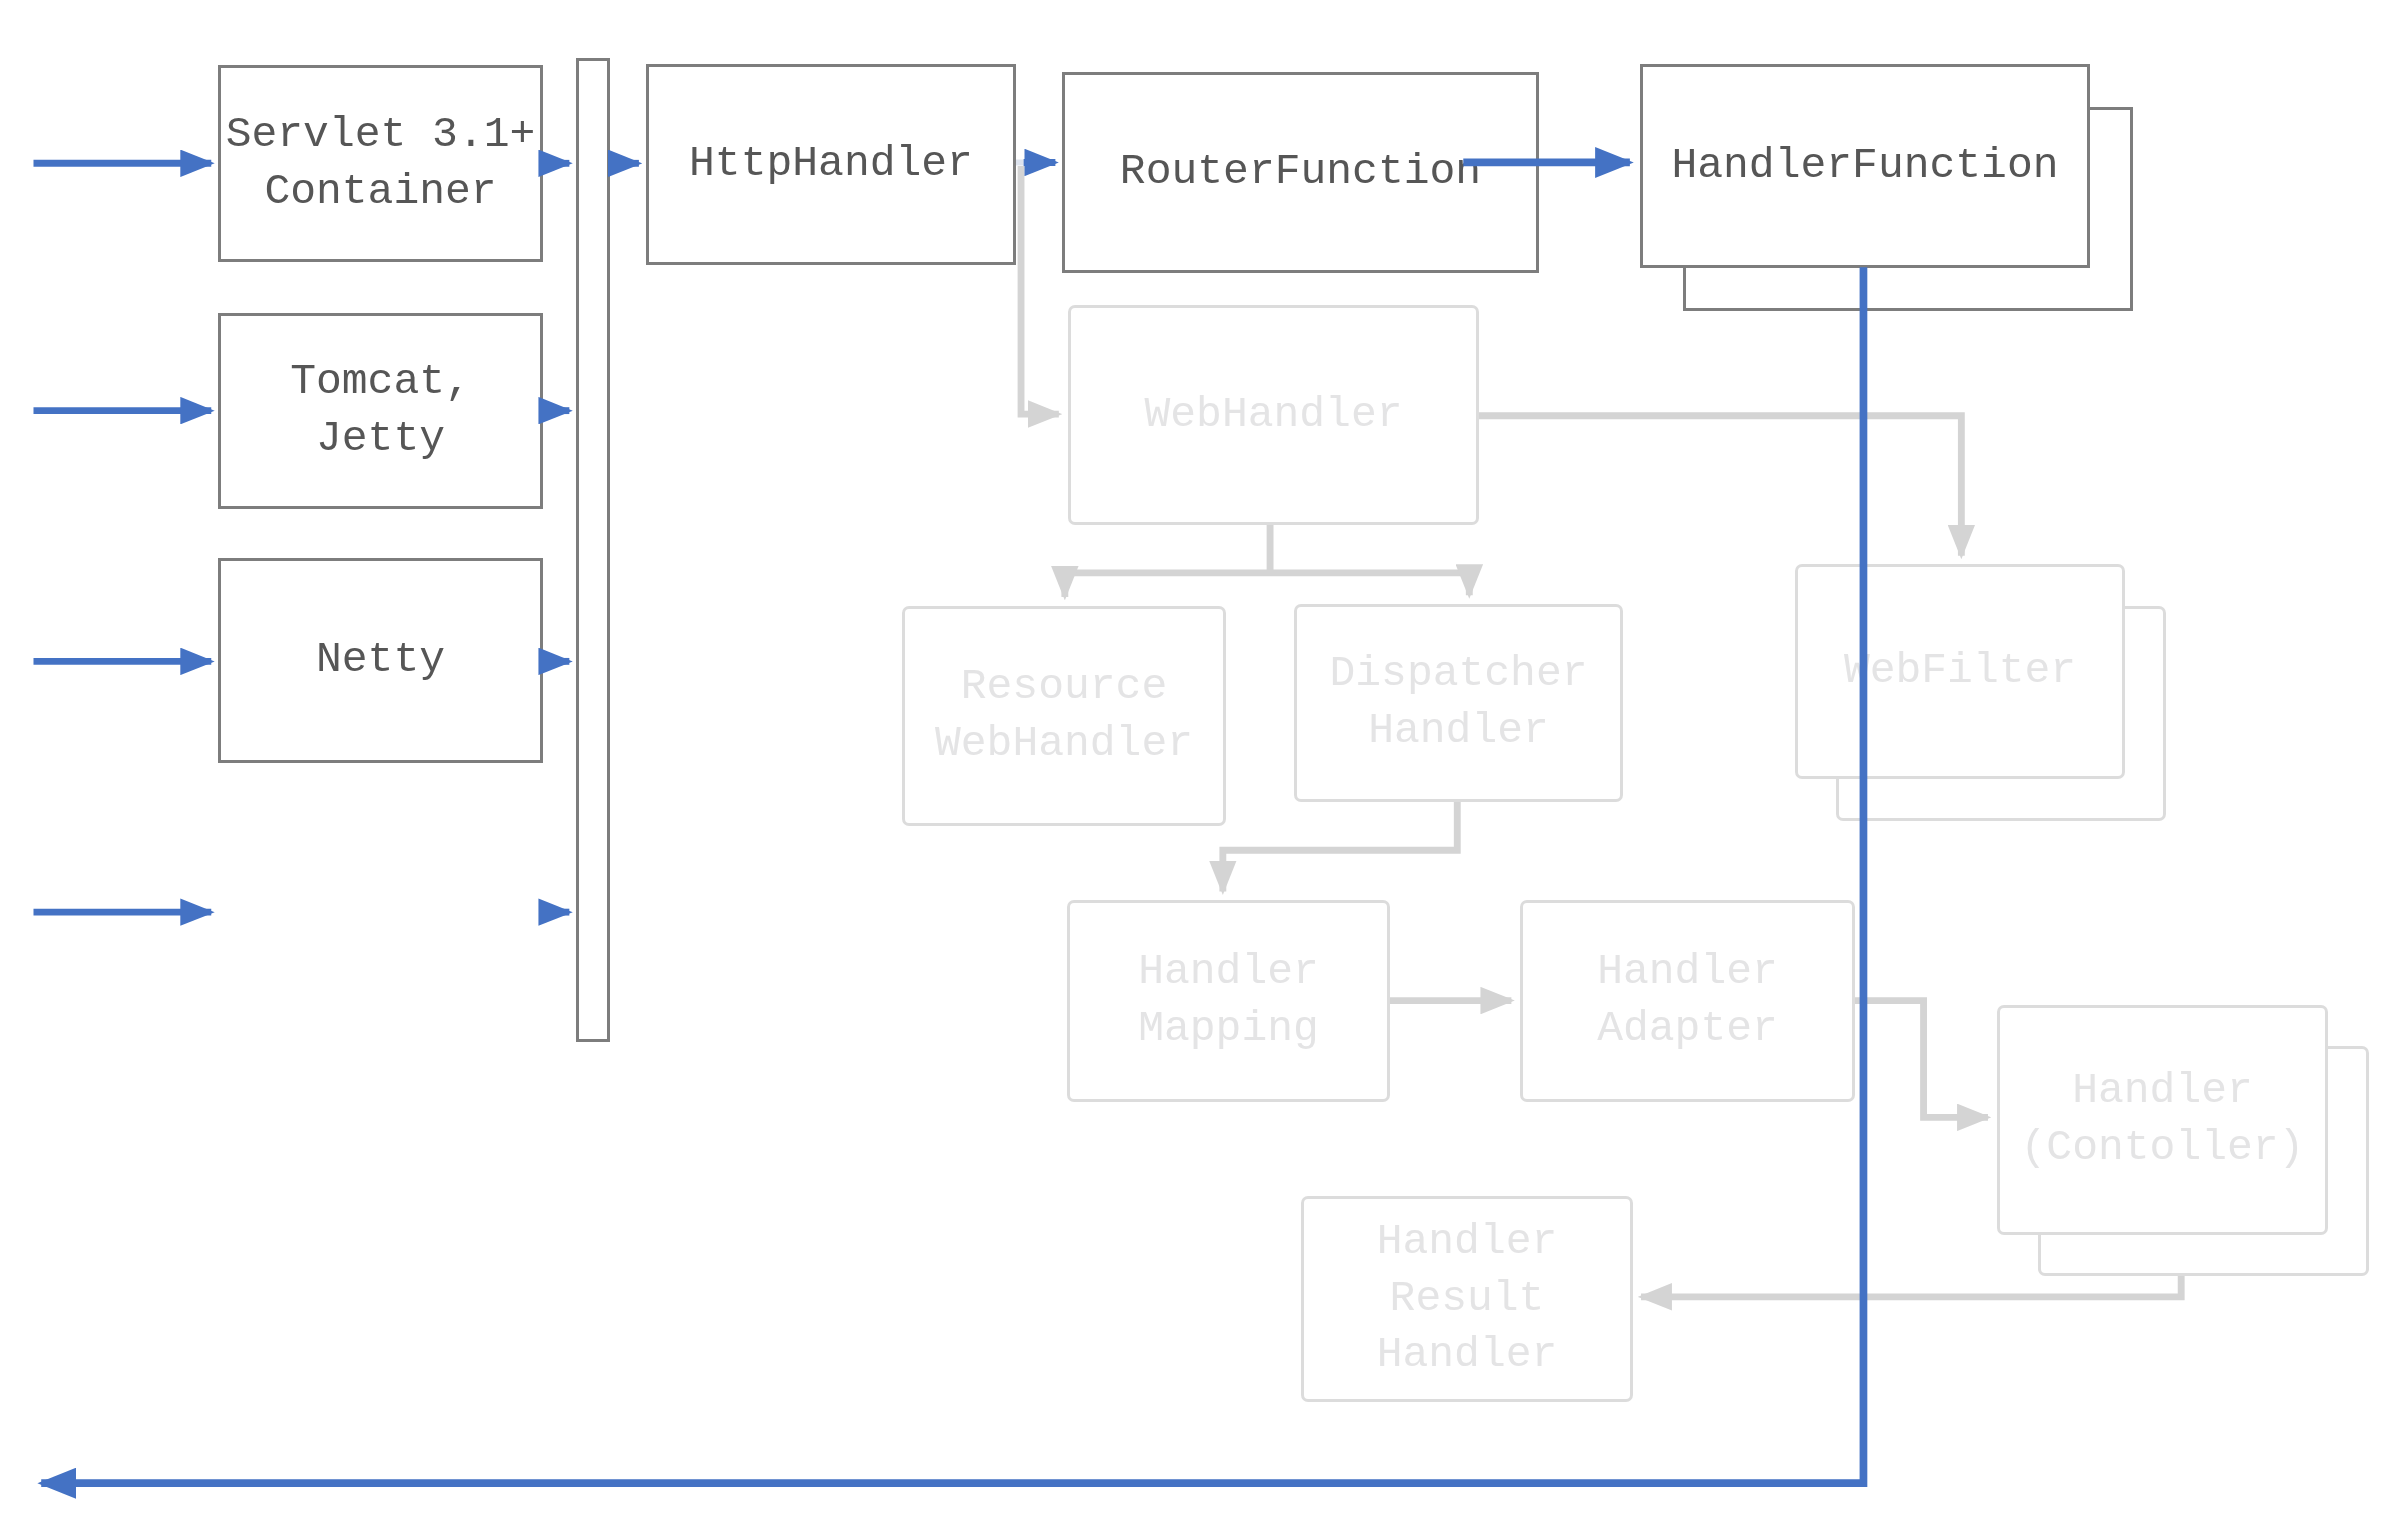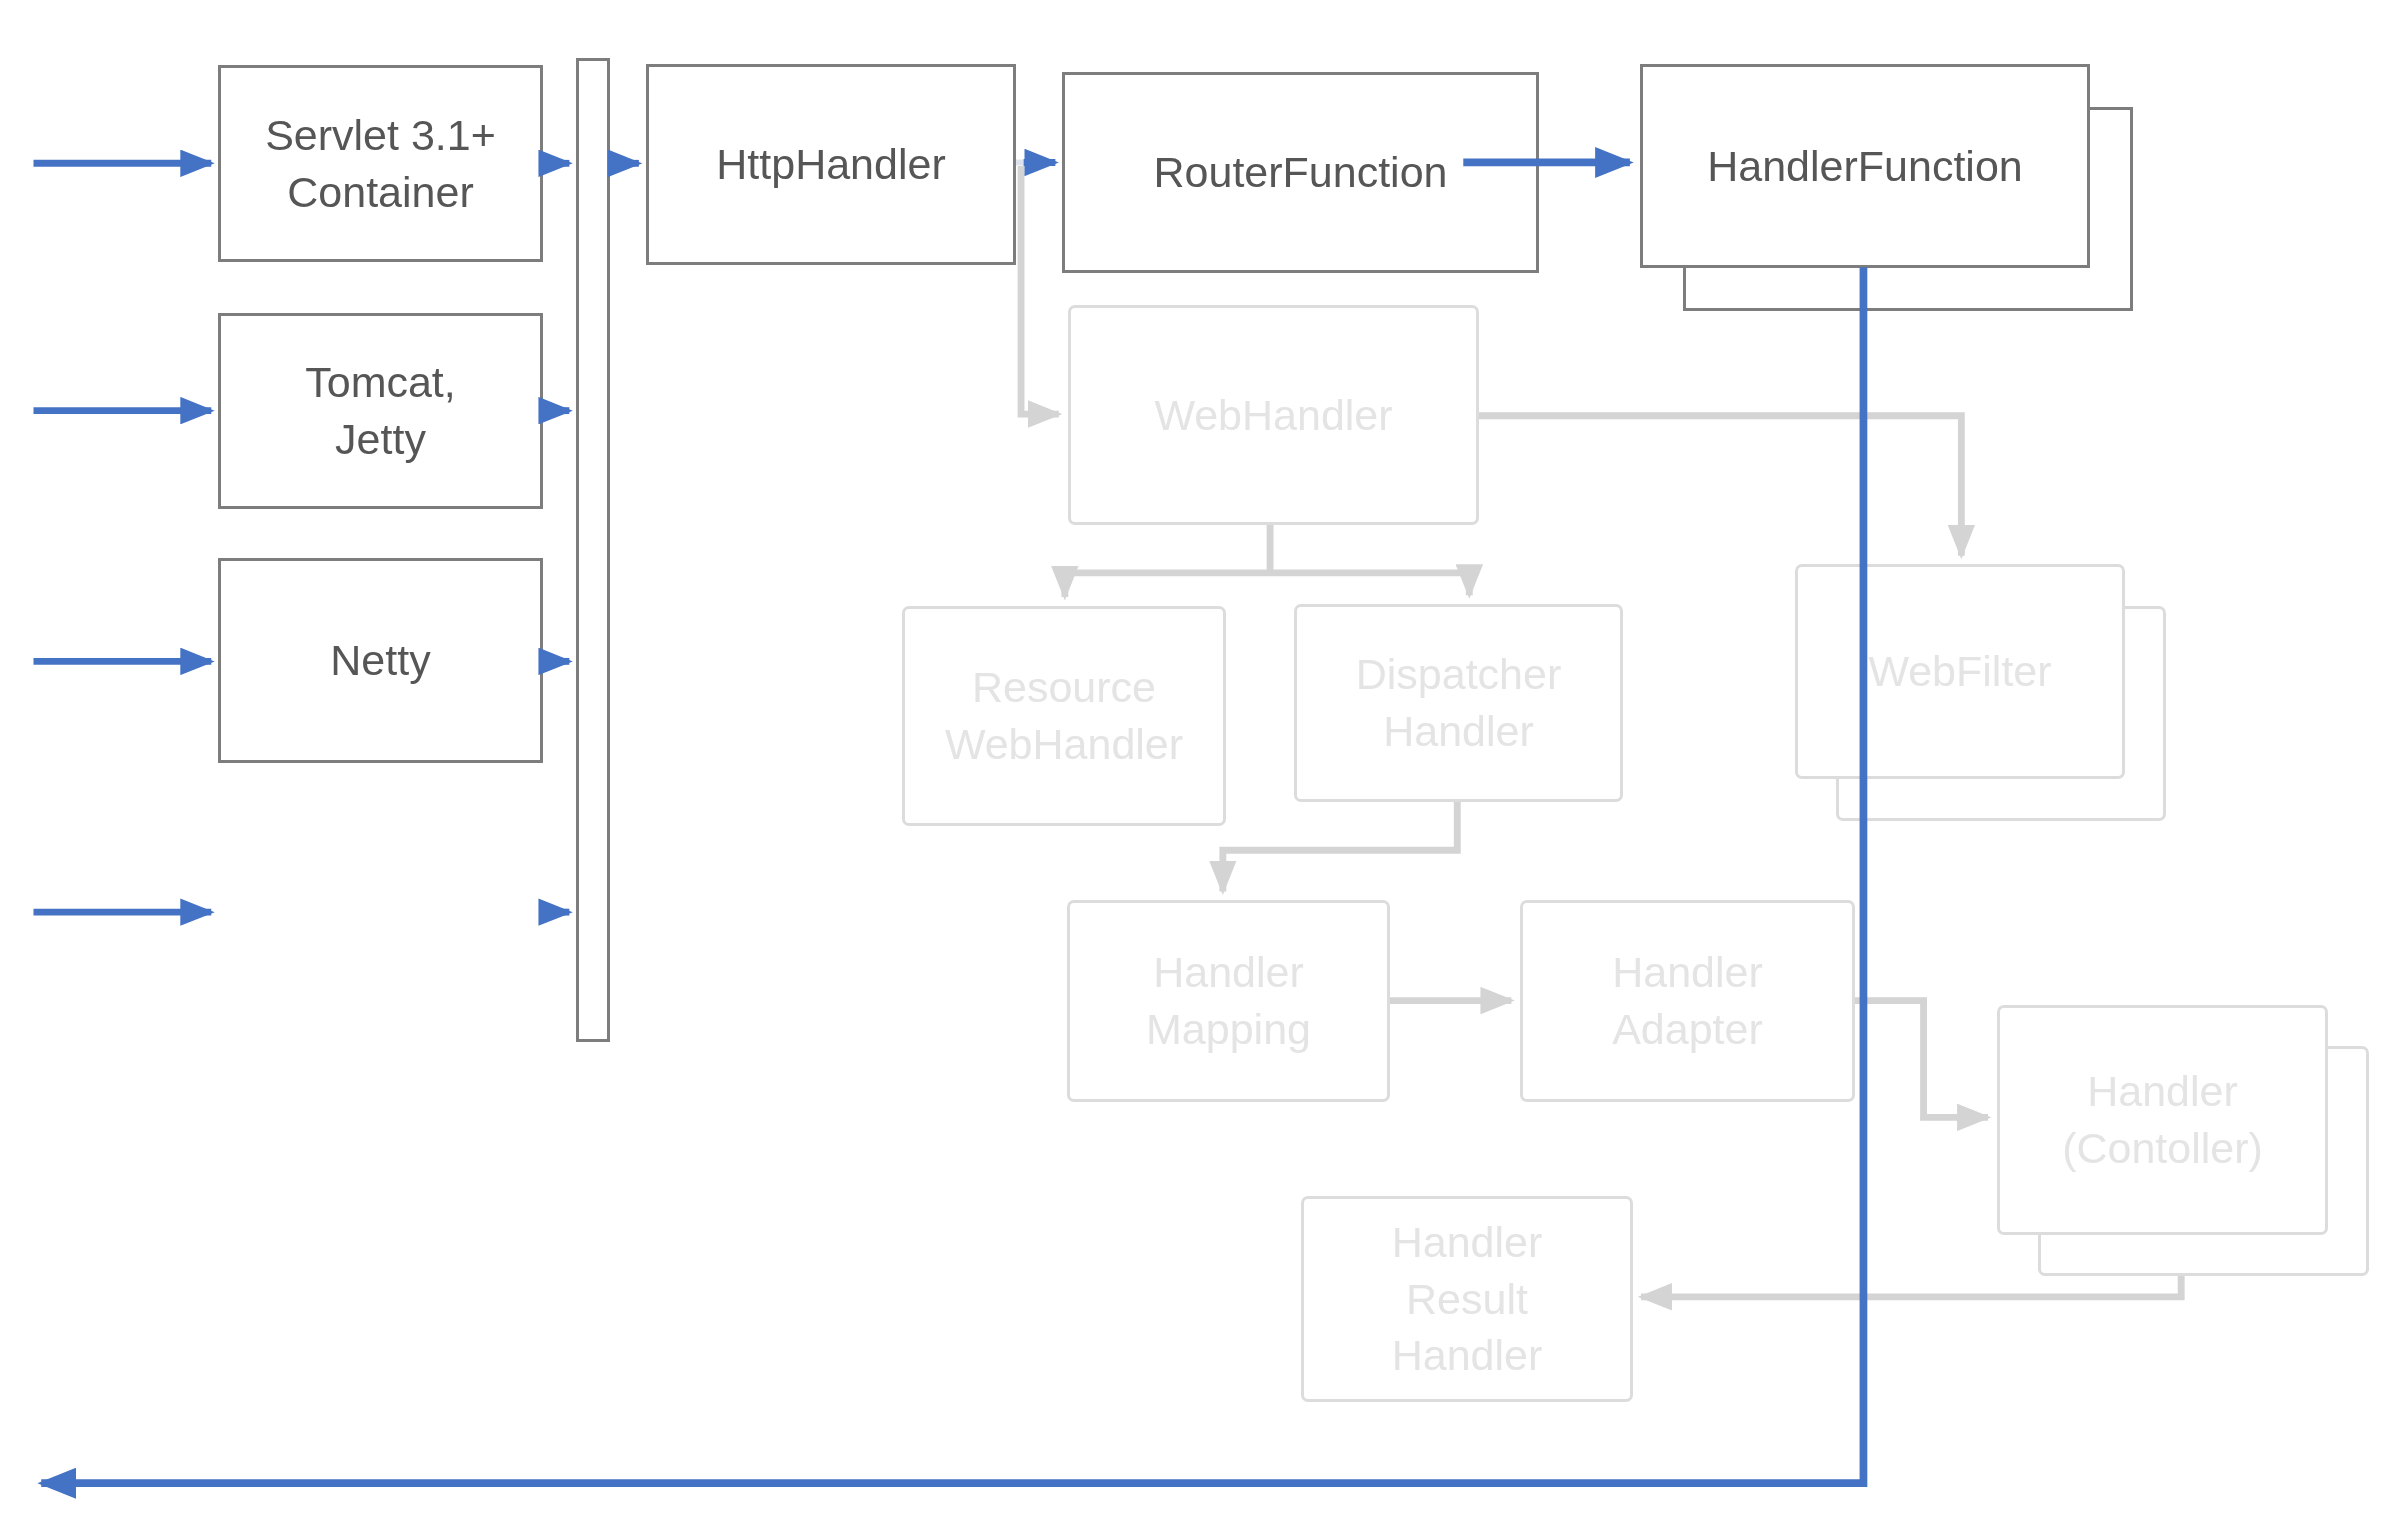--- a/index.html
+++ b/index.html
@@ -1,21 +1,21 @@
 <!DOCTYPE html>
 <html style="font-size:13.7px"><head>
 <meta charset="utf-8">
 <style>
   html,body{margin:0;padding:0;background:#ffffff;}
   .canvas{
     position:relative;
     width:2389px;
     height:1534px;
     background:#ffffff;
-    font-family:Liberation Sans, sans-serif;
+    font-family:Liberation Mono, monospace;
     overflow:hidden;
   }
   svg.layer{position:absolute;left:0;top:0;width:2389px;height:1534px;}
   .layer-gray{z-index:1;}
   .layer-blue{z-index:4;pointer-events:none;}
   .box{
     position:absolute;
     box-sizing:border-box;
     background:#ffffff;
     border:3.4px solid #7d7d7d;

